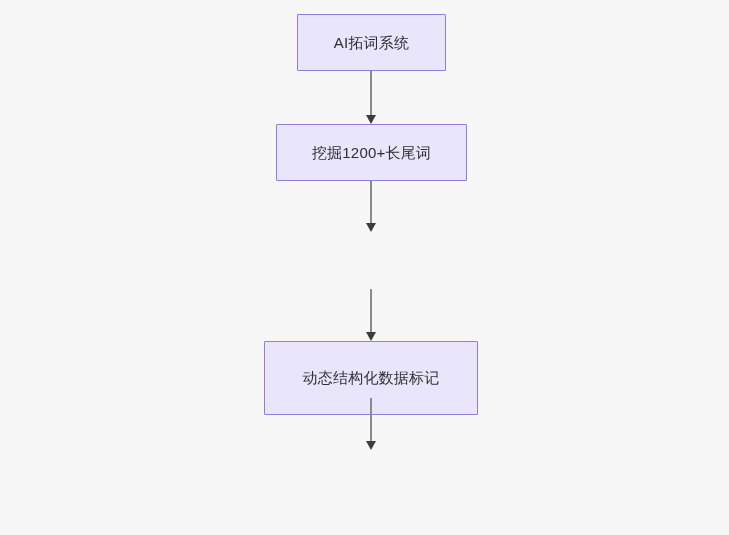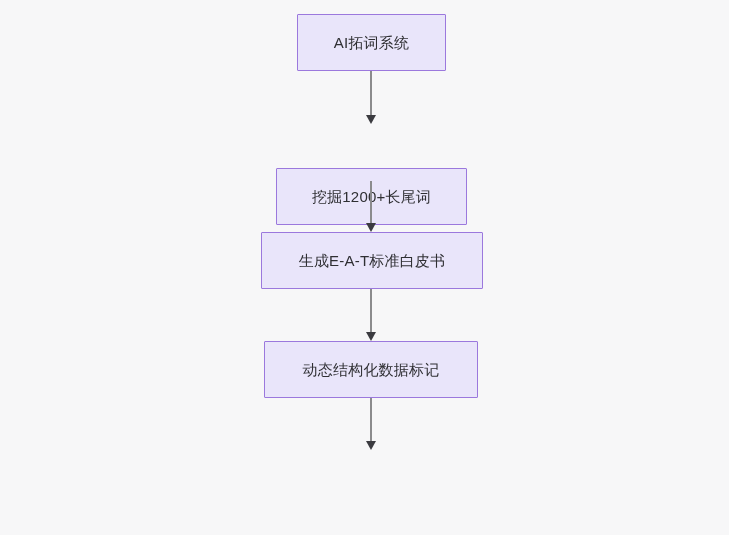--- a/index.html
+++ b/index.html
@@ -38,23 +38,23 @@
     white-space: nowrap;
     user-select: none;
   }
 
   .node-label {
     display: block;
   }
 
   
   .node-1 { left: 297px; top: 14px;  width: 149px; height: 57px; }
-  .node-2 { left: 276px; top: 124px; width: 191px; height: 57px; margin-top: 44px; }
+  .node-2 { left: 276px; top: 124px; width: 191px; height: 57px; }
   .node-3 { left: 261px; top: 232px; width: 222px; height: 57px; }
-  .node-4 { left: 264px; top: 341px; width: 214px; height: 57px; }
+  .node-4 { left: 264px; top: 341px; width: 214px; height: 74px; }
   .node-5 { left: 253px; top: 450px; width: 237px; height: 57px; }
 
   
   .edge {
     position: absolute;
     left: 366px;
     width: 11px;
   }
   .edge-line {
     position: absolute;
@@ -105,23 +105,20 @@
 
   <div class="node node-2">
     <span class="node-label">挖掘1200+长尾词</span>
   </div>
 
   <div class="edge edge-2">
     <div class="edge-line"></div>
     <div class="edge-head"></div>
   </div>
 
-  <div class="node node-3">
-    <span class="node-label">生成E-A-T标准白皮书</span>
-  </div>
 
   <div class="edge edge-3">
     <div class="edge-line"></div>
     <div class="edge-head"></div>
   </div>
 
   <div class="node node-4">
     <span class="node-label">动态结构化数据标记</span>
   </div>
 

